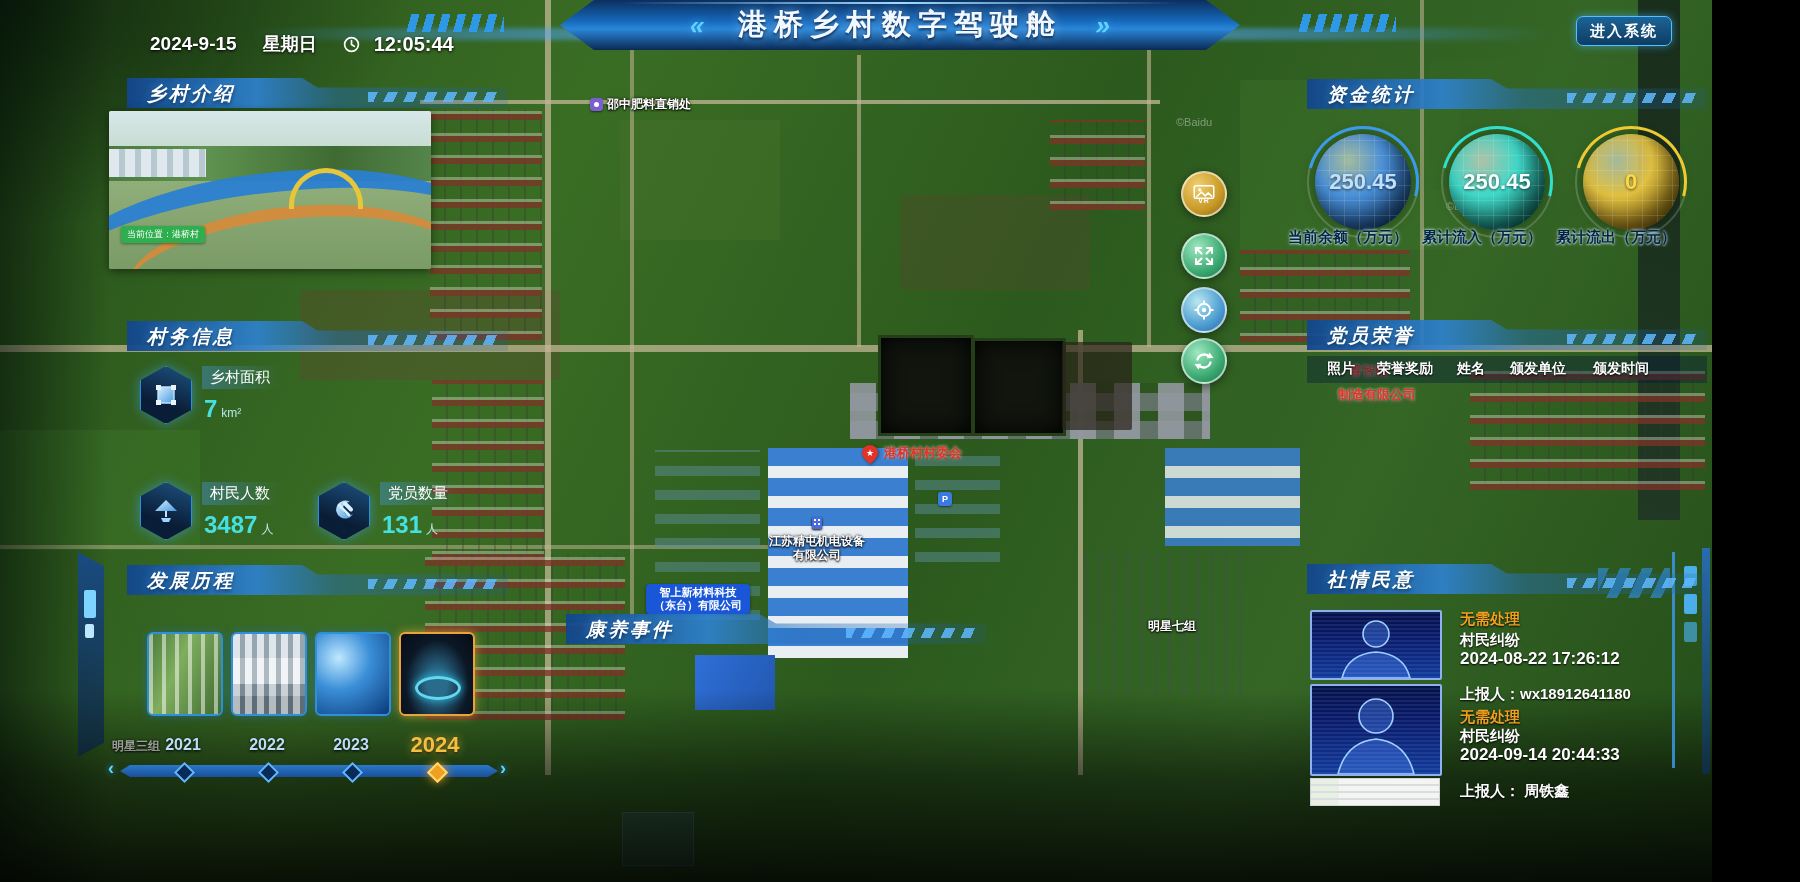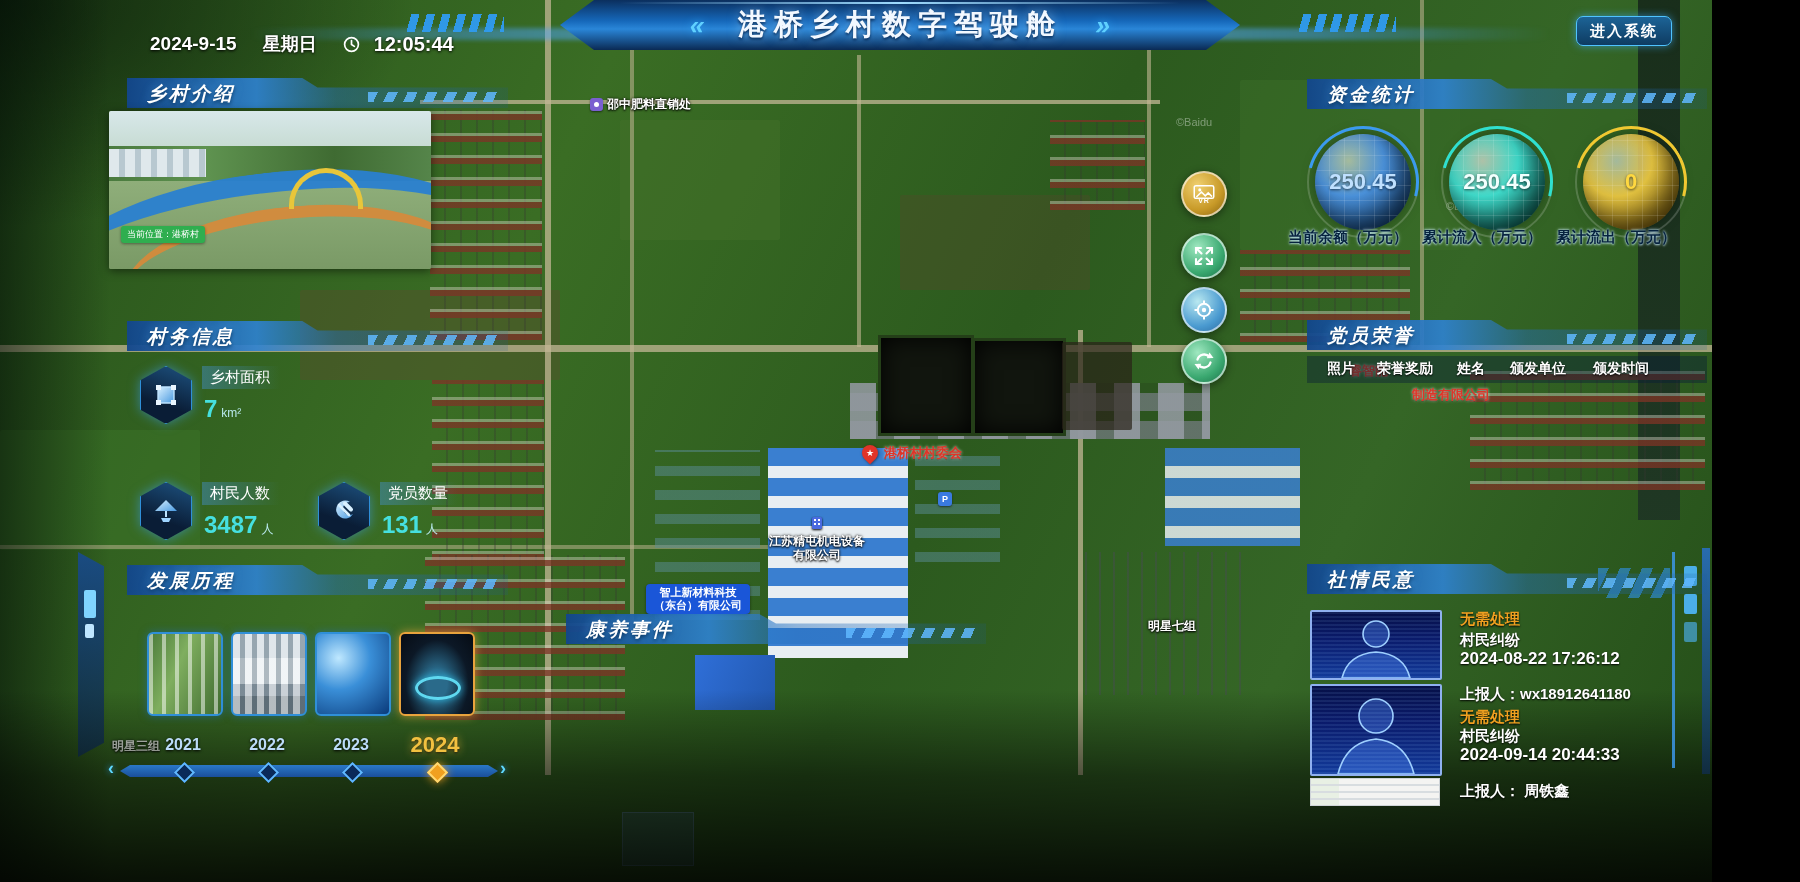--- a/index.html
+++ b/index.html
@@ -302,21 +302,21 @@
     <div class="poi poi-faint" style="left:1446px;top:200px;">©Baidu</div>
 
     <div class="bld-ghost"></div>
   </div>
 
   <div class="vig-tl"></div>
   <div class="vig-l"></div>
   <div class="vig-b"></div>
 
   <div class="poi poi-red" style="left:1349px;top:362px;opacity:.85;">睿智能</div>
-  <div class="poi poi-red" style="left:1412px;top:386px;">制造有限公司</div>
+  <div class="poi poi-red" style="left:1338px;top:386px;">制造有限公司</div>
 
   <div class="lframe"></div>
   <div class="lf-c1"></div>
   <div class="lf-c2"></div>
   <div class="rf-str"></div>
   <div class="rf-l1"></div>
   <div class="rf-l2"></div>
   <div class="rf-c" style="top:566px;"></div>
   <div class="rf-c" style="top:594px;"></div>
   <div class="rf-c" style="top:622px;opacity:.6;"></div>

